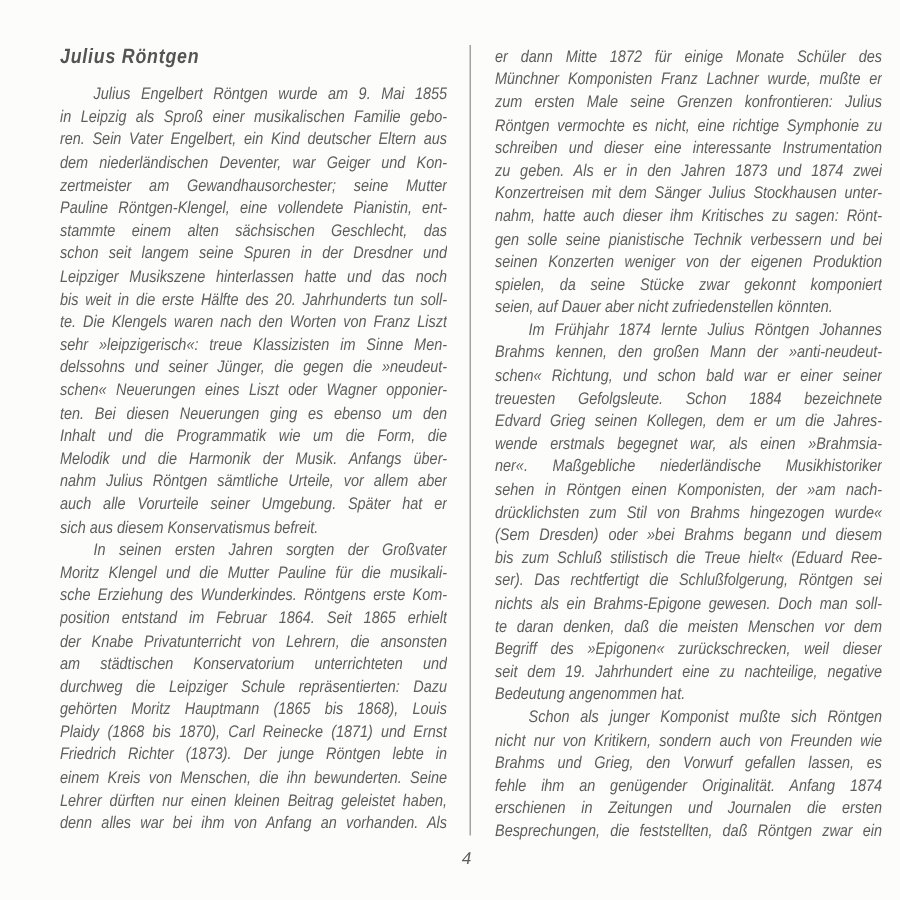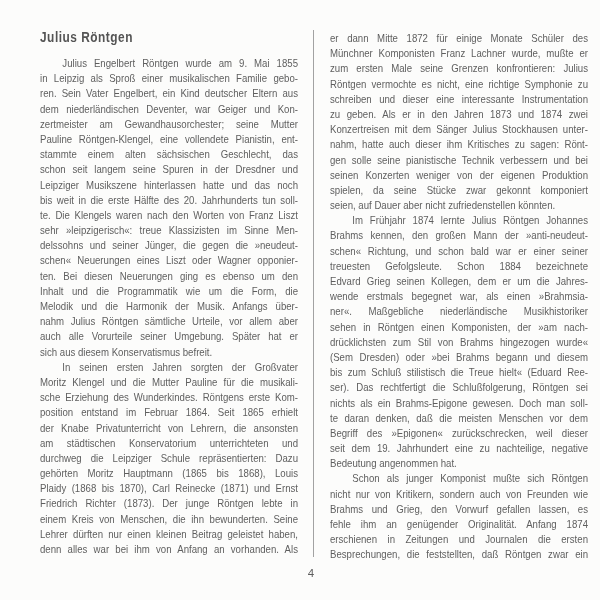--- a/index.html
+++ b/index.html
@@ -8,20 +8,21 @@
     background: #fcfcfb;
   }
   .page {
     position: relative;
     width: 600px;
     height: 600px;
     background: #fcfcfb;
     font-family: "Liberation Sans", sans-serif;
     color: #5e5e5e;
     overflow: hidden;
+    font-style: italic;
   }
   .column {
     position: absolute;
     top: 30px;
     width: 300px;
     transform: scaleX(0.86);
     transform-origin: left top;
   }
   .col-left  { left: 40px; }
   .col-right { left: 330px; top: 31px; }

